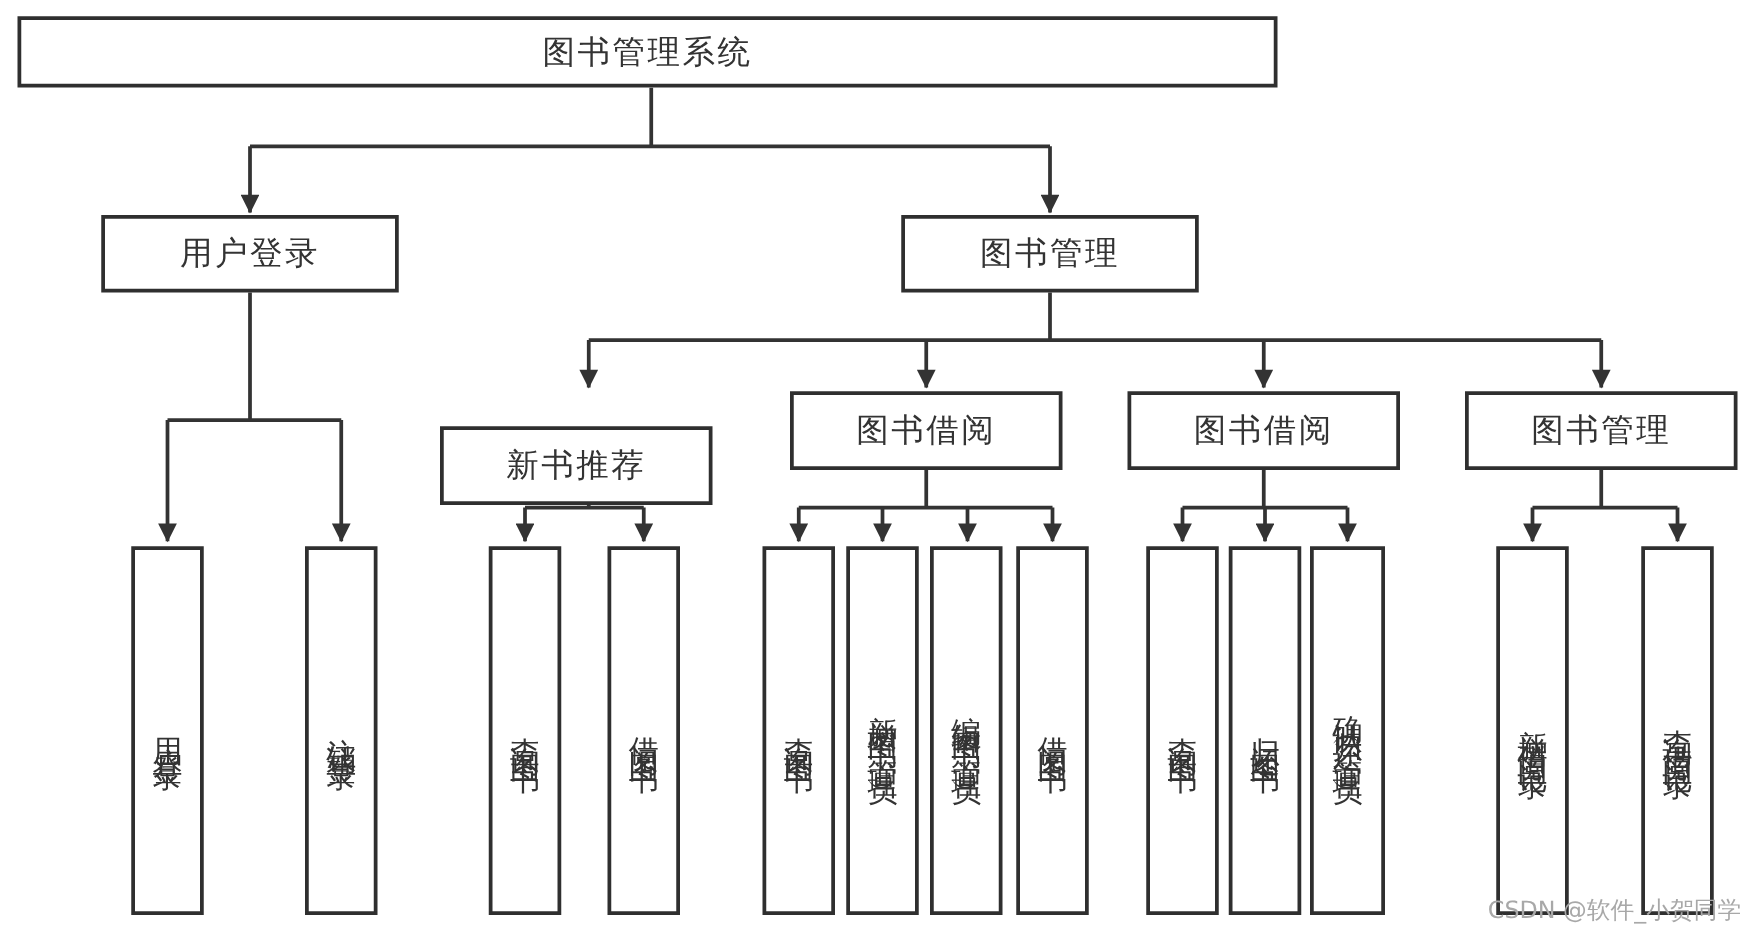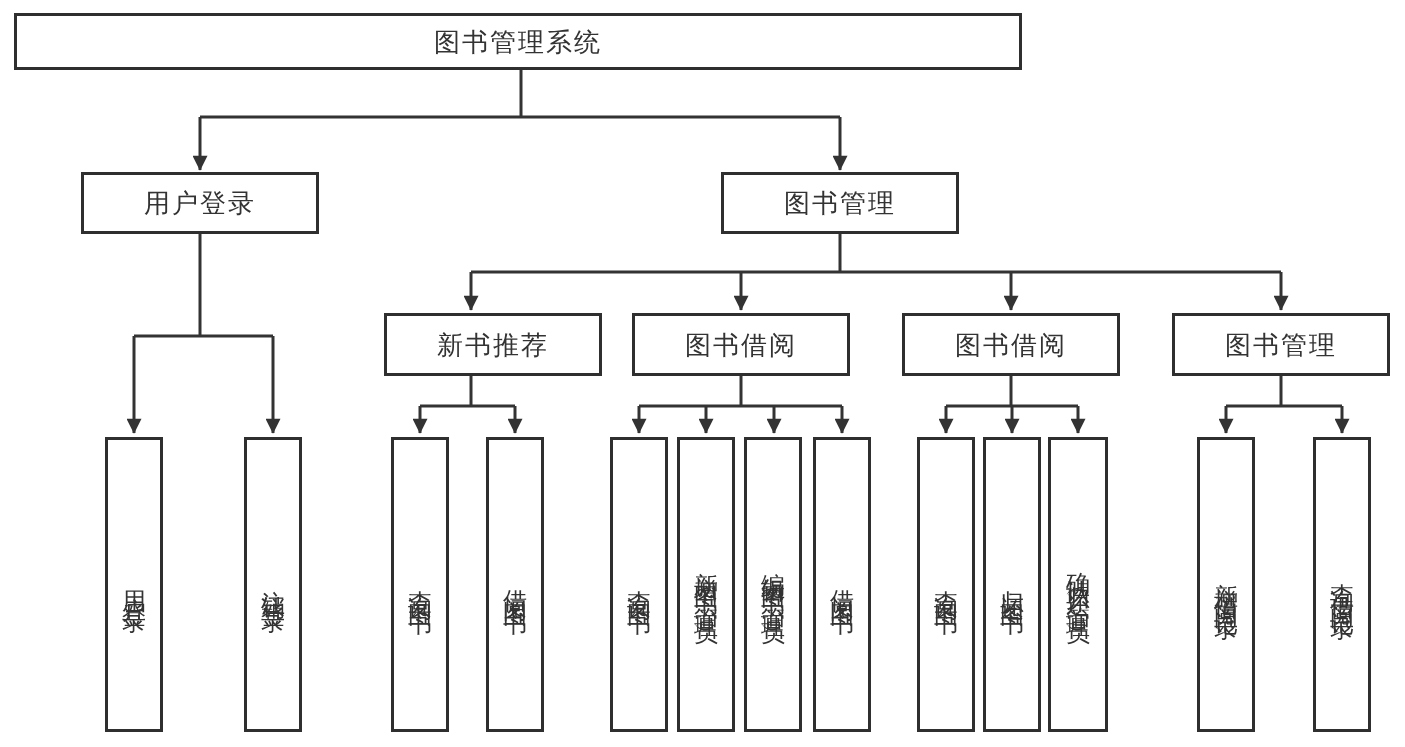--- a/index.html
+++ b/index.html
@@ -44,21 +44,21 @@
   .h-label {
     font-size: 26px;
     letter-spacing: 2px;
     white-space: nowrap;
     line-height: 1;
   }
   .root-box    { left: 14px;  top: 13px;  width: 1008px; height: 57px; }
   .l2-user     { left: 81px;  top: 172px; width: 238px;  height: 62px; }
   .l2-book     { left: 721px; top: 172px; width: 238px;  height: 62px; }
   .l3          { top: 313px; width: 218px; height: 63px; }
-  .l3-newbook  { left: 384px; }
+  .l3-newbook  { left: 352px; margin-top: 28px; }
   .l3-borrow   { left: 632px; }
   .l3-current  { left: 902px; }
   .l3-records  { left: 1172px; }
   .leaf {
     top: 437px;
     width: 58px;
     height: 295px;
   }
   .leaf-wide { width: 60px; }
   .v-label {
@@ -206,14 +206,15 @@
     <span class="v-label">确认归还（管理员）</span>
   </div>
 
   <div class="box leaf leaf-r1">
     <span class="v-label">新增借阅记录</span>
   </div>
   <div class="box leaf leaf-r2">
     <span class="v-label">查询借阅记录</span>
   </div>
 
+  <div class="watermark">CSDN @软件_小贺同学</div>
 
 </div>
 
 </body></html>

